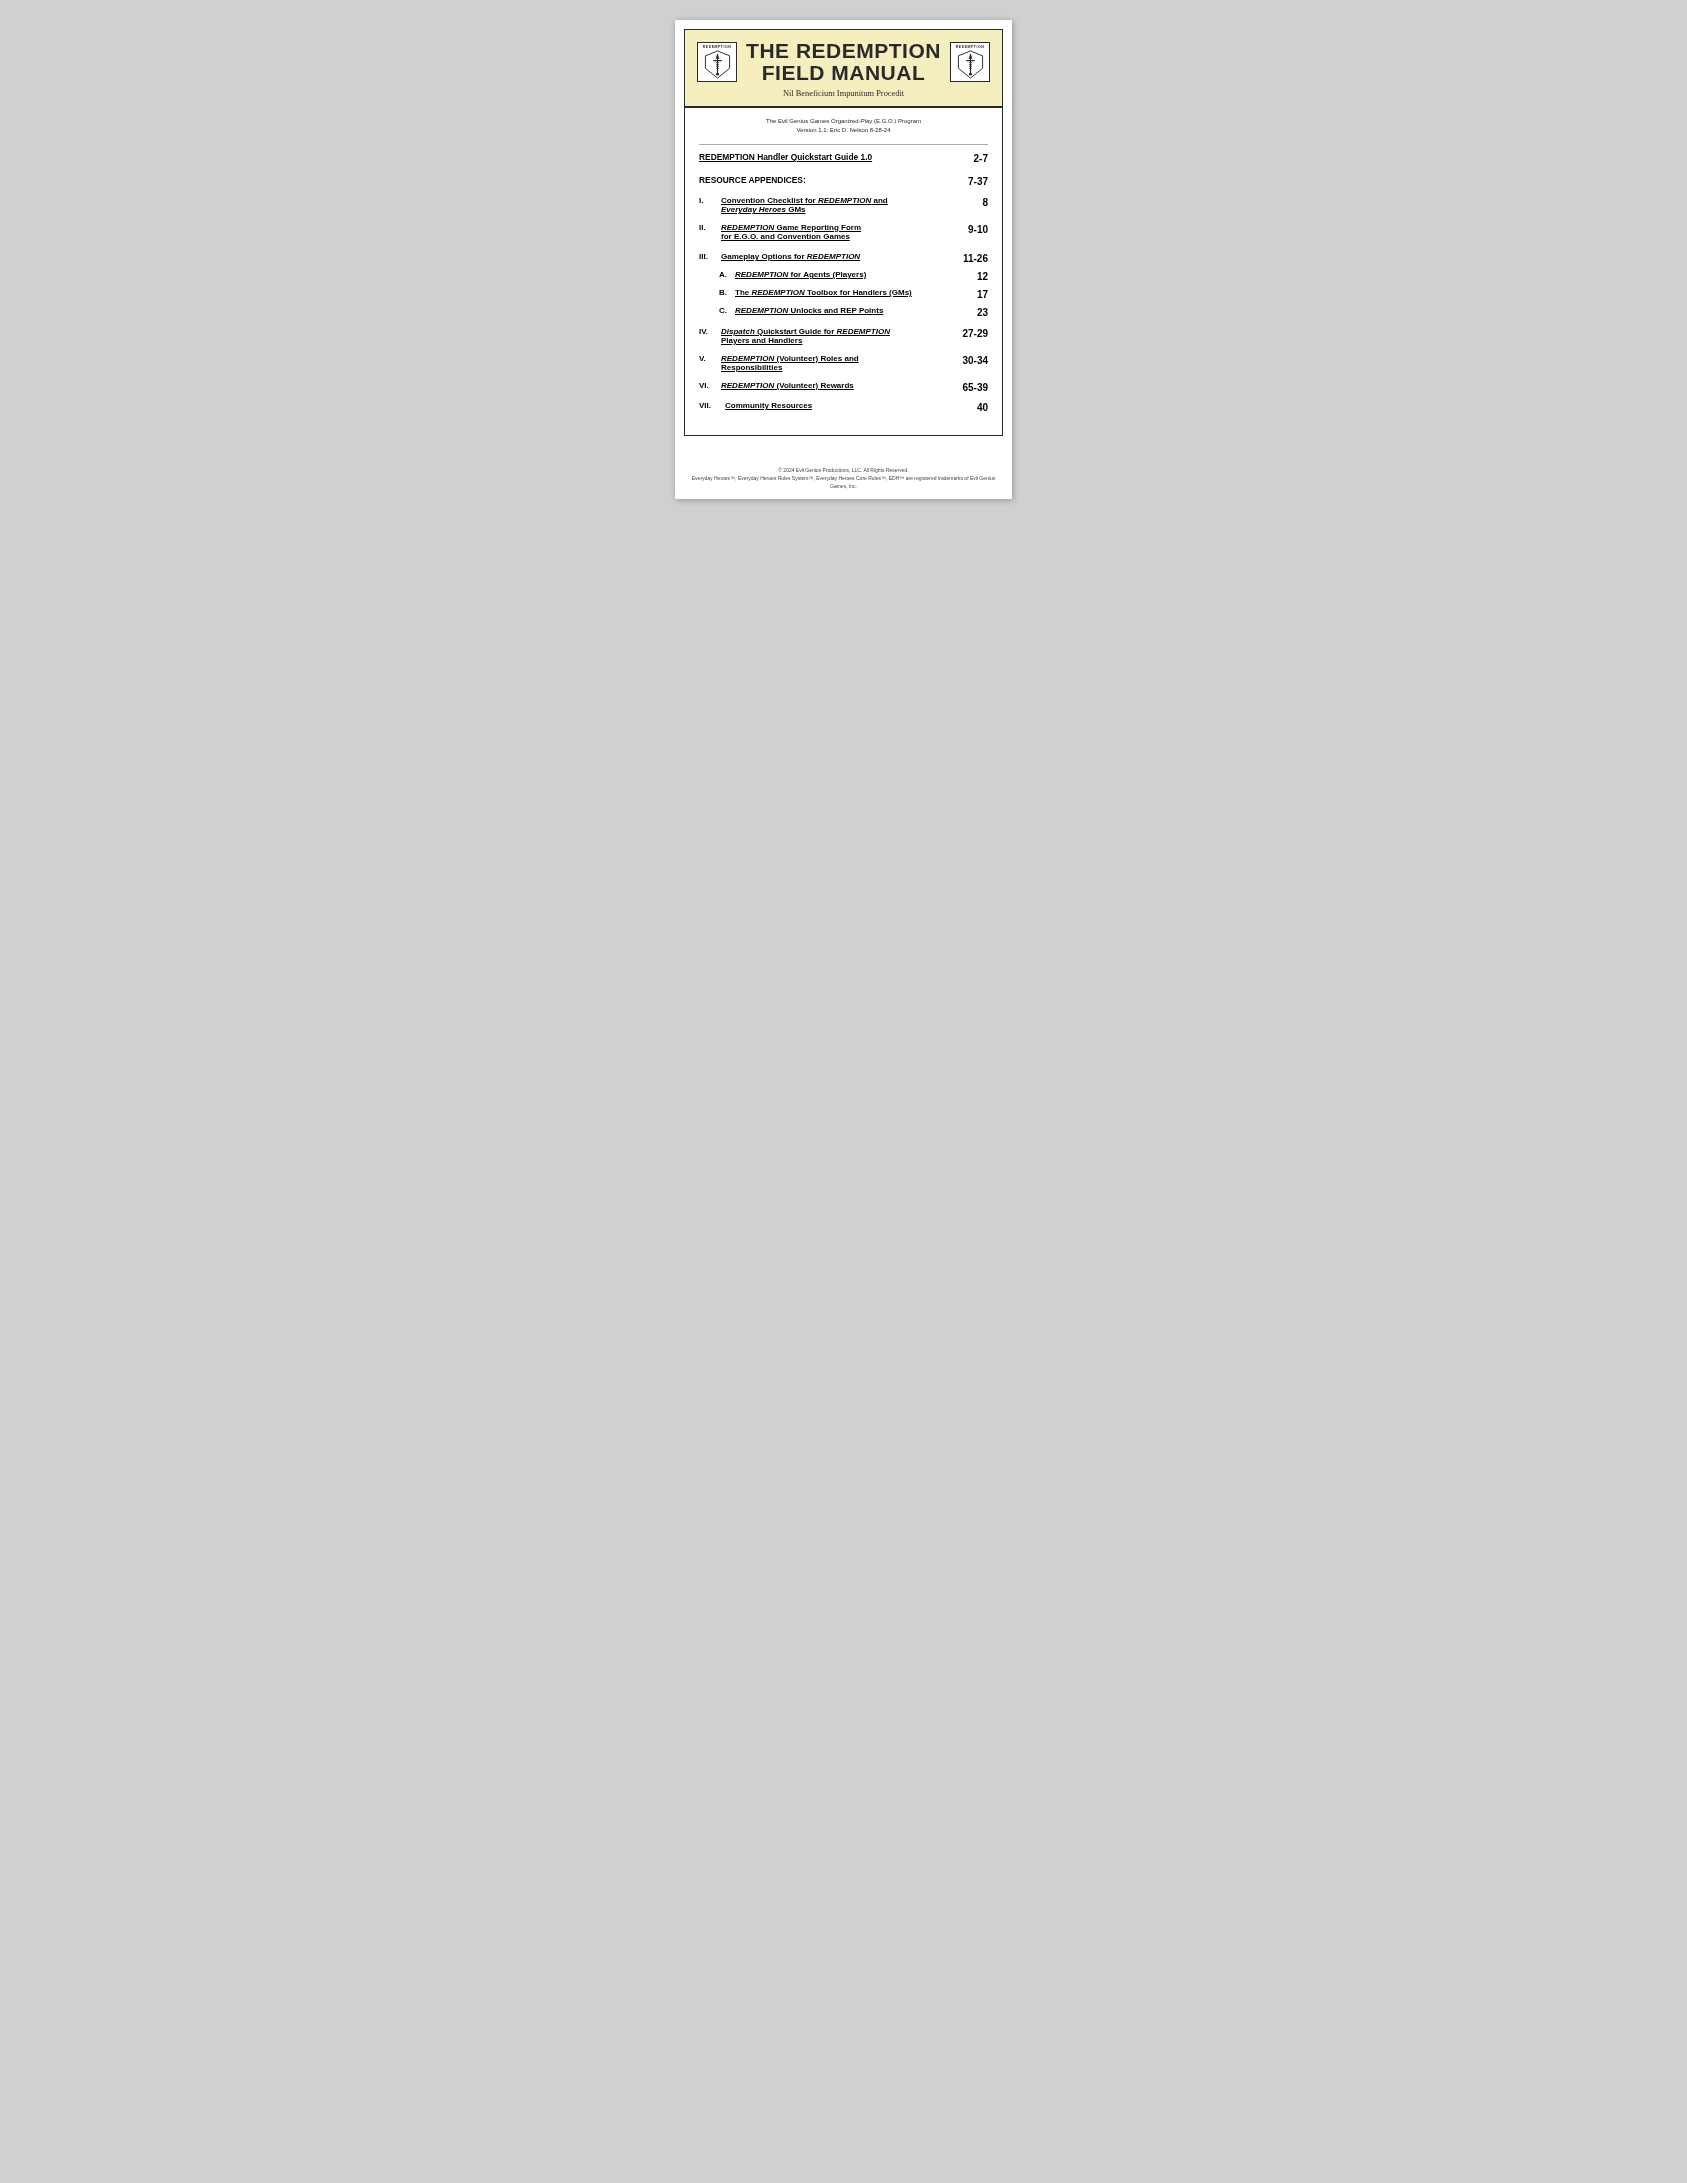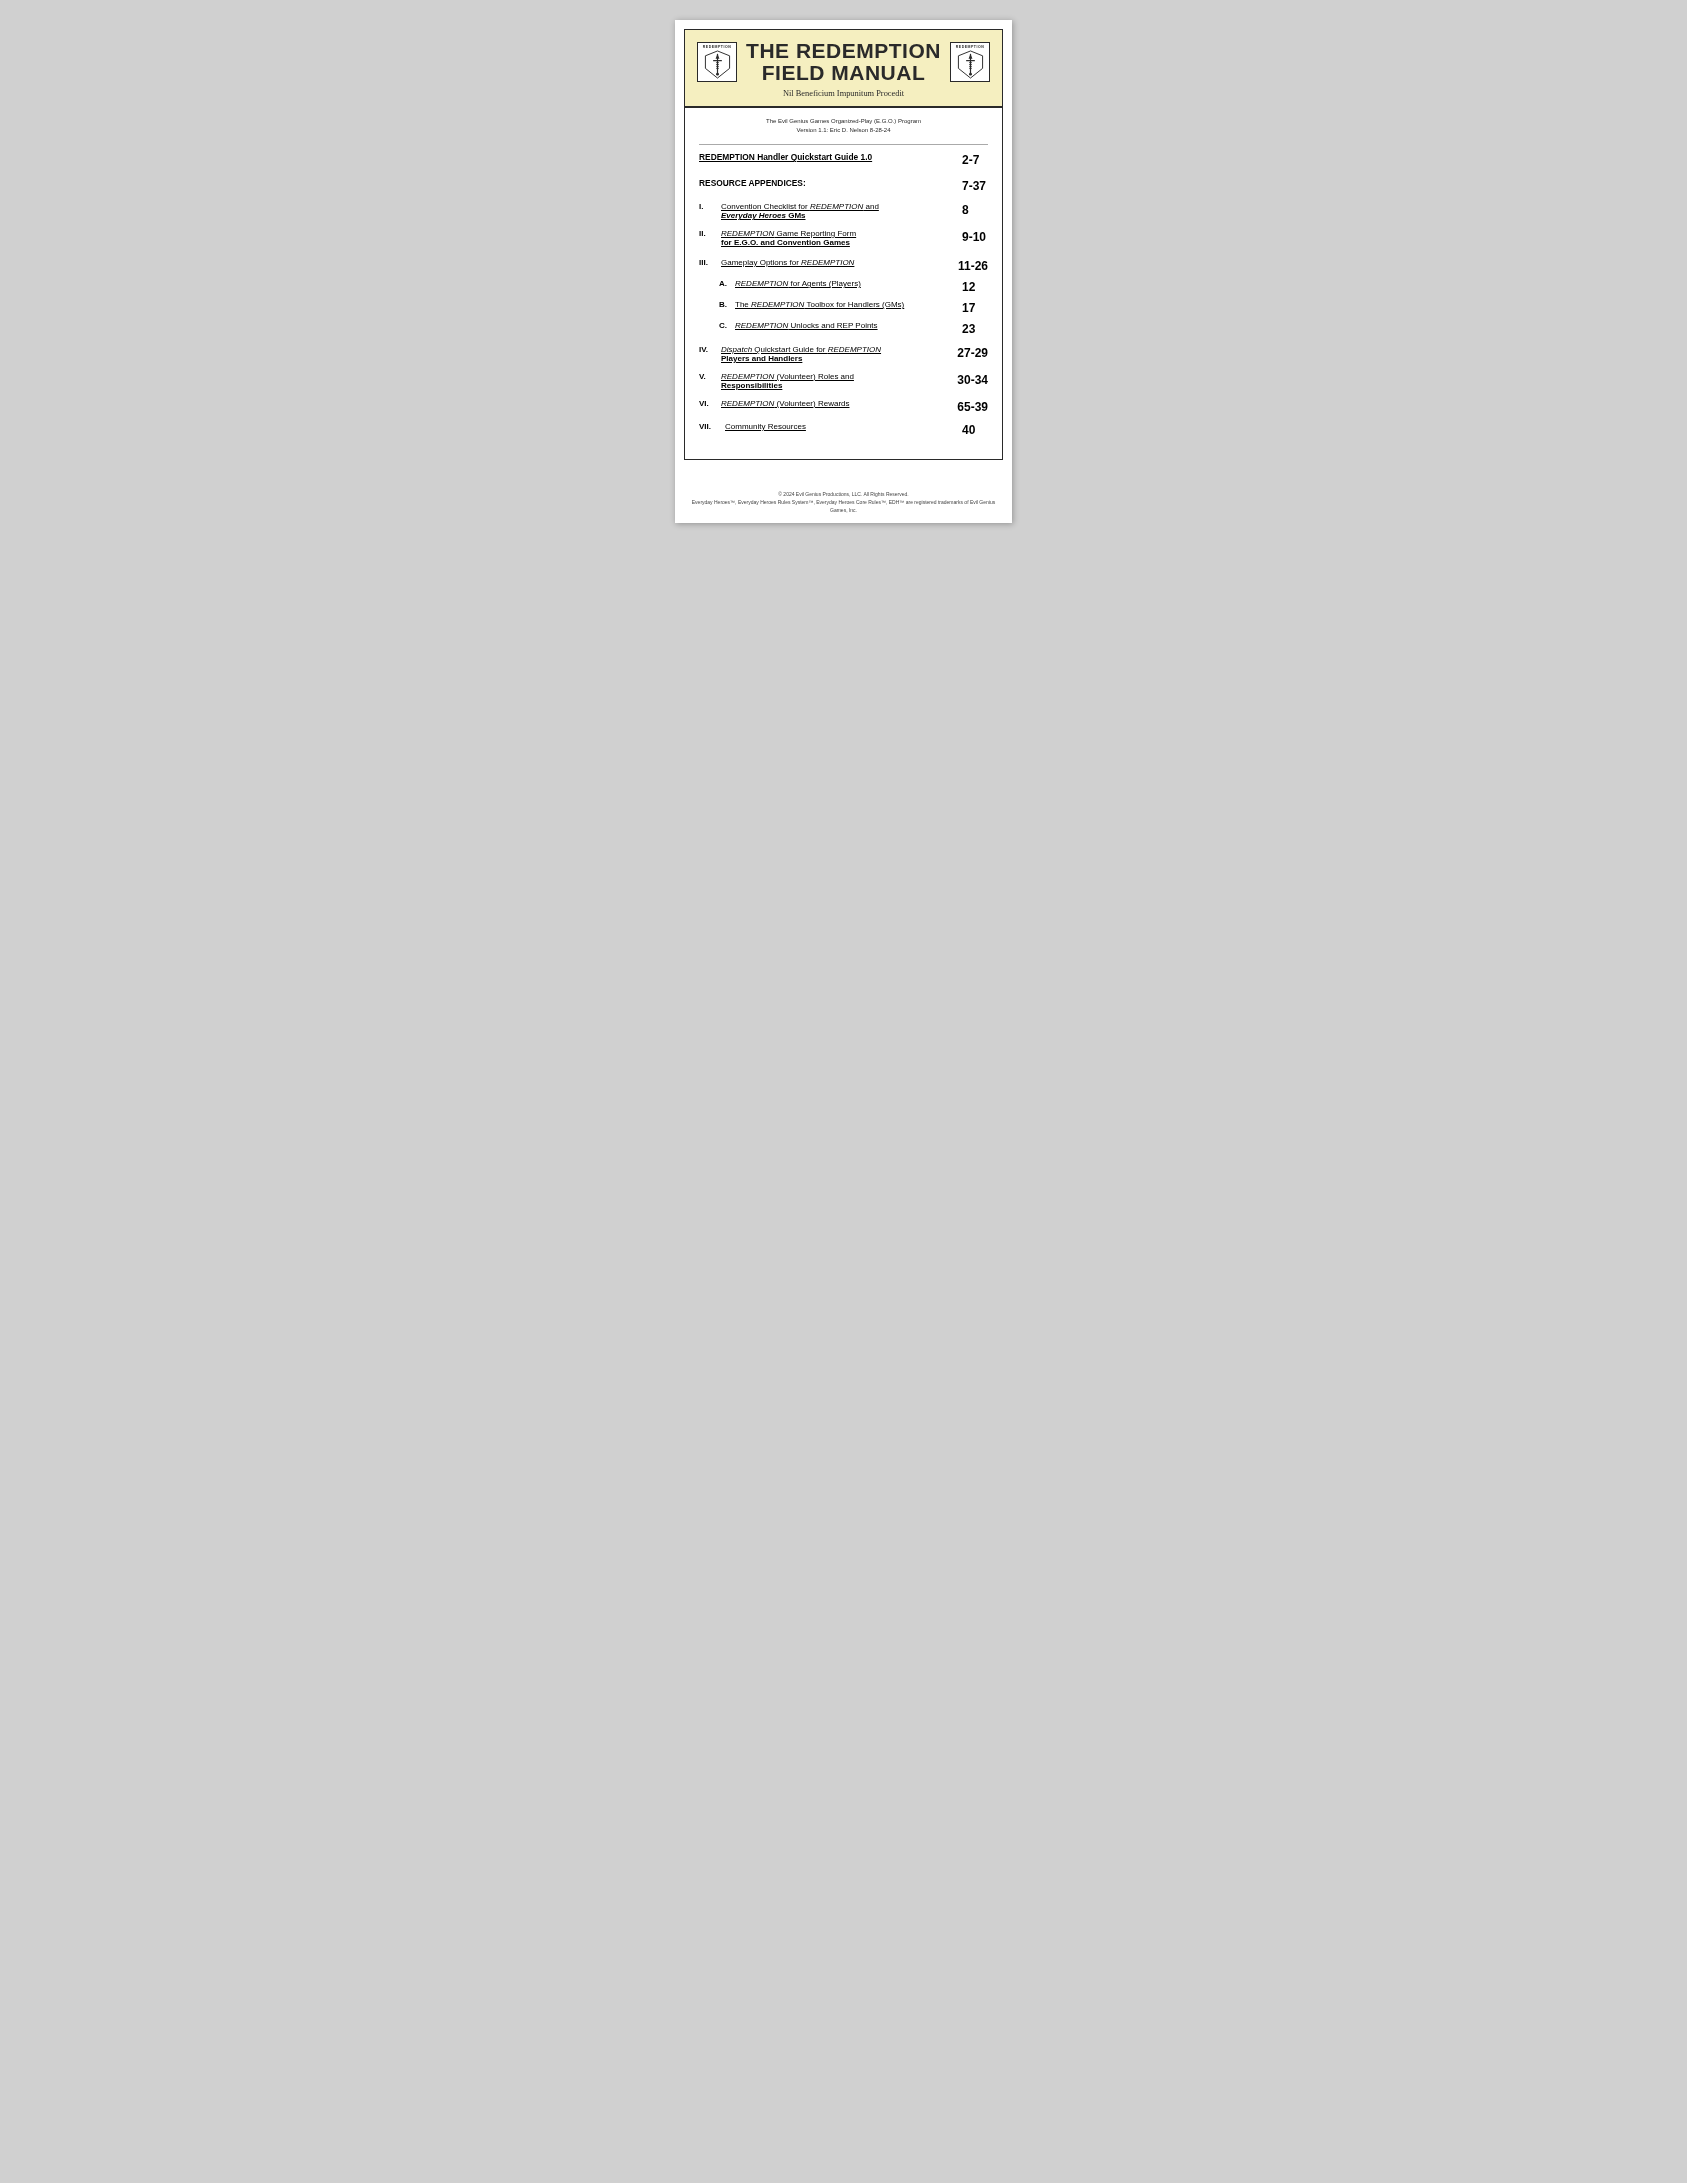--- a/index.html
+++ b/index.html
@@ -139,21 +139,21 @@
       margin-top: 3px;
     }
 
     .multi-line-left {
       flex: 1;
       display: flex;
       flex-direction: column;
     }
 
     .multi-line-left .line1 {
-      font-weight: 400;
+      font-weight: 700;
       font-size: 8px;
       text-decoration: underline;
     }
 
     .multi-line-left .line2 {
       font-weight: 900;
       font-size: 8px;
       text-decoration: underline;
       margin-top: 0.5px;
     }
@@ -168,24 +168,25 @@
 
     .toc-row-wrap {
       display: flex;
       align-items: flex-start;
       justify-content: space-between;
       padding: 3px 0;
     }
 
     .toc-row-wrap .toc-page {
       font-weight: 900;
-      font-size: 12px;
+      font-size: 10px;
       white-space: nowrap;
       margin-left: 6px;
       min-width: 26px;
+      text-align: right;
       padding-top: 1px;
     }
 
     .toc-row-wrap .toc-body {
       display: flex;
       align-items: flex-start;
       flex: 1;
     }
 
     .toc-row-wrap .toc-body .toc-text-block {

